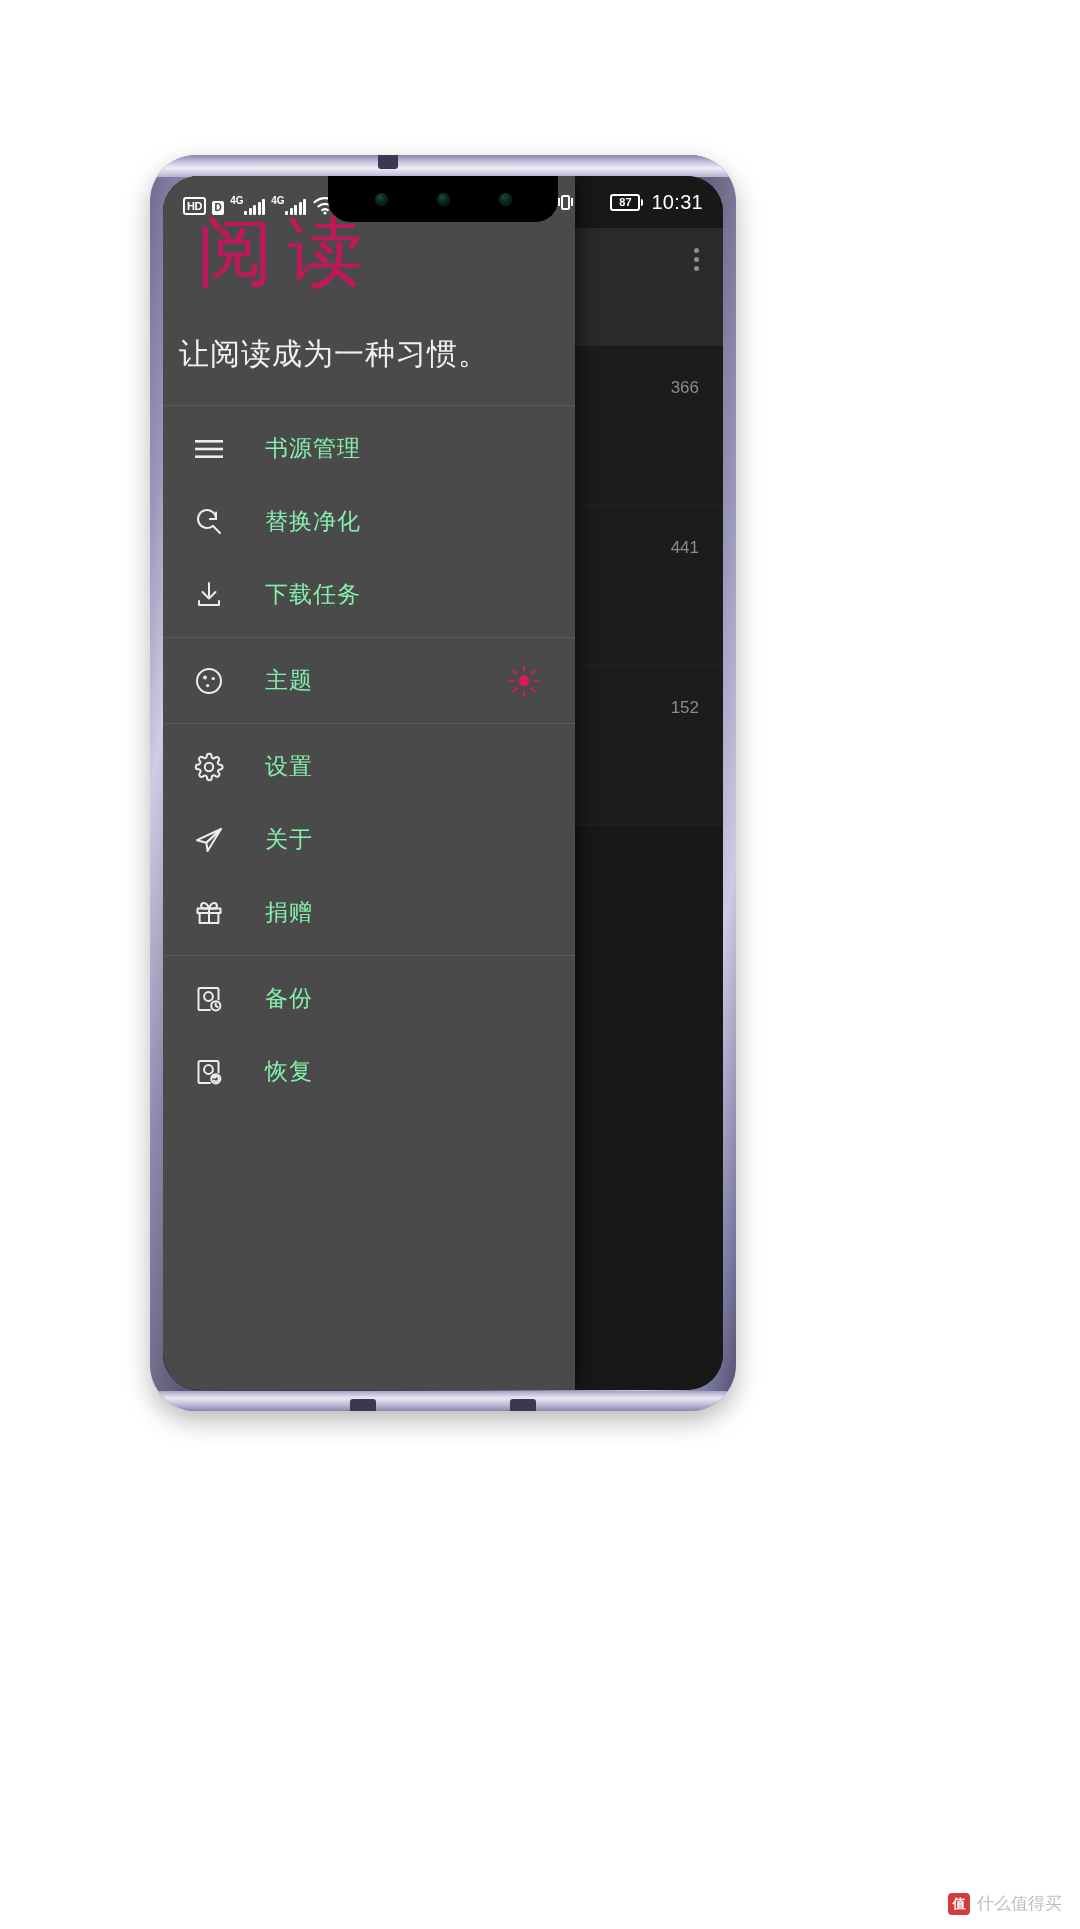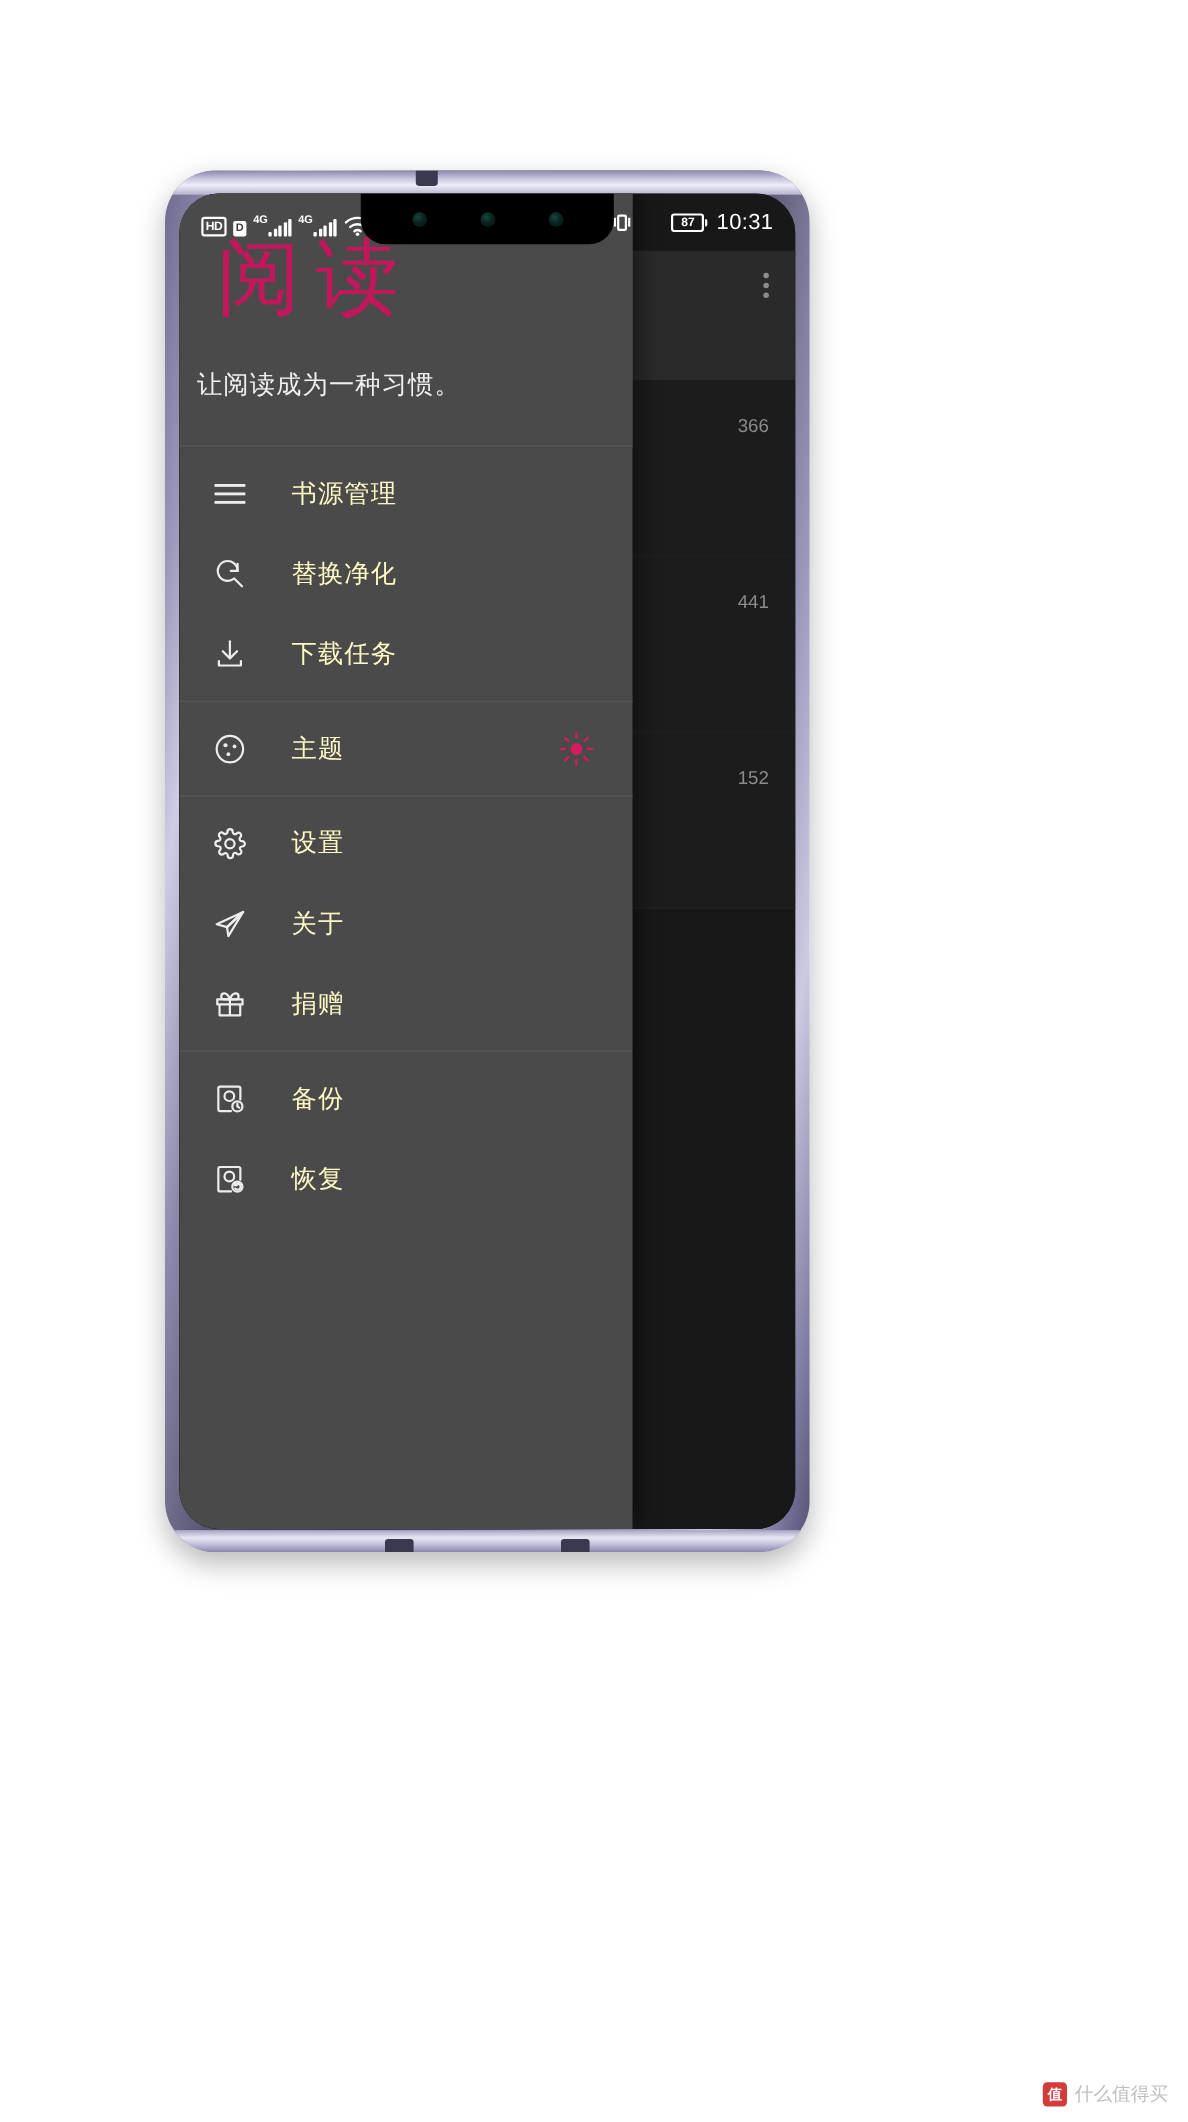--- a/index.html
+++ b/index.html
@@ -167,21 +167,21 @@
     position: absolute; left: 34px; top: 38px;
     font-family: "DejaVu Serif", "Liberation Serif", serif;
     font-size: 76px; line-height: 1;
     color: #c2185b;
     letter-spacing: 14px;
     font-weight: 400;
     text-align: right;
   }
   #app-slogan {
     position: absolute; left: 16px; top: 158px;
-    color: #f0f0f0; font-size: 23px; letter-spacing: 1px;
+    color: #f0f0f0; font-size: 30px; letter-spacing: 1px;
   }
 
   .menu-group { border-bottom: 1px solid #5a5a5a; padding: 6px 0; }
   .menu-group:last-child { border-bottom: none; }
 
   .menu-item {
     display: flex; align-items: center;
     height: 73px;
     padding-left: 18px;
     position: relative;
@@ -189,21 +189,21 @@
   }
   .menu-icon {
     width: 56px; height: 44px;
     display: flex; align-items: center; justify-content: center;
     color: #ededed;
     flex: none;
   }
   .menu-icon svg { display: block; }
   .menu-label {
     margin-left: 28px;
-    color: #fef9c3;
+    color: #86efac;
     font-size: 23px;
     letter-spacing: 1px;
   }
   .menu-action {
     position: absolute; right: 34px; top: 50%; transform: translateY(-50%);
     width: 34px; height: 34px;
     display: flex; align-items: center; justify-content: center;
     color: #d81b60;
   }
 

